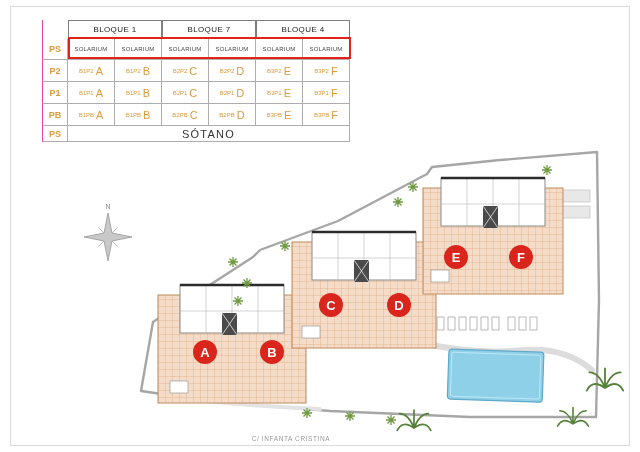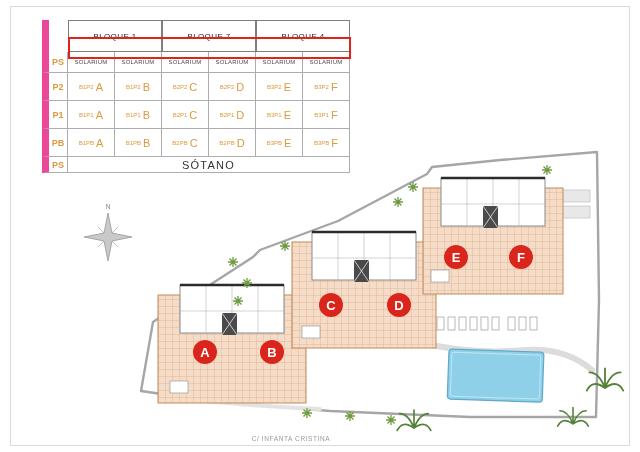--- a/index.html
+++ b/index.html
@@ -6,27 +6,27 @@
   .stage{position:relative;width:640px;height:452px;background:#fff;overflow:hidden;
          font-family:"Liberation Sans",sans-serif;}
   .frame{position:absolute;left:10px;top:6px;right:10px;bottom:6px;border:1px solid #DADADA;pointer-events:none;}
   .plan-svg{position:absolute;left:0;top:0;width:640px;height:452px;}
 
   
   .tbl{position:absolute;left:42px;top:20px;width:309px;z-index:2;}
   .row{display:grid;grid-template-columns:26px repeat(6,47px);}
   .c{border-right:1px solid #ADADAD;border-bottom:1px solid #ADADAD;
      display:flex;align-items:center;justify-content:center;box-sizing:border-box;background:#fff;}
-  .row .c:first-child{border-left:7px solid #ec4899;}
-  .hdr{height:32px;}
+  .row .c:first-child{border-left:1px solid #ec4899;}
+  .hdr{height:19px;}
   .hdr .corner{border:none;background:transparent;}
   .bloque{grid-column:span 2;border:1px solid #7E7E7E;font-size:8px;color:#222;
           letter-spacing:.4px;font-weight:400;}
   .r-sol{height:21px;}
-  .r-unit{height:28px;}
+  .r-unit{height:22px;}
   .r-bas{height:16px;}
   .flr{color:#DC9A3C;font-size:9px;font-weight:700;}
   .sol{font-size:6px;color:#4a4a4a;letter-spacing:.2px;}
   .code{font-size:6px;color:#DC9A3C;margin-right:2px;}
   .letter{font-size:11px;color:#DC9A3C;}
   .span6{grid-column:span 6;}
   .sotano{font-size:11px;color:#333;letter-spacing:1.2px;}
   .red-box{position:absolute;left:26px;top:17px;width:283px;height:22px;
            border:2px solid #E2231A;box-sizing:border-box;pointer-events:none;}
 

